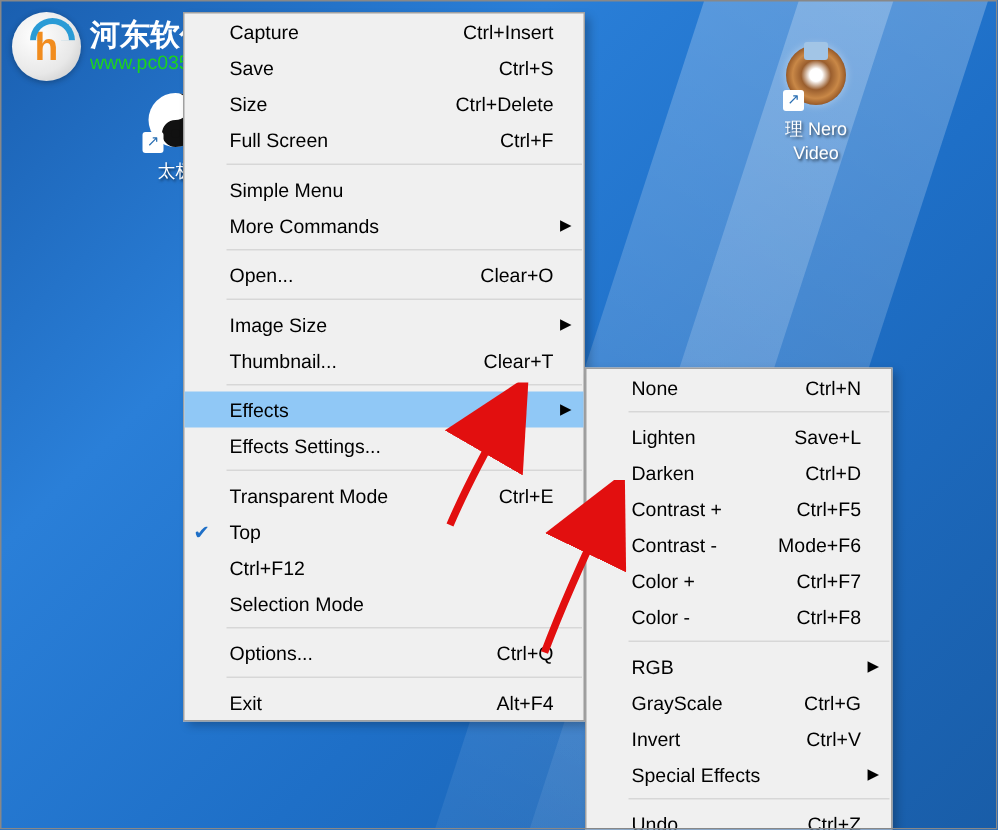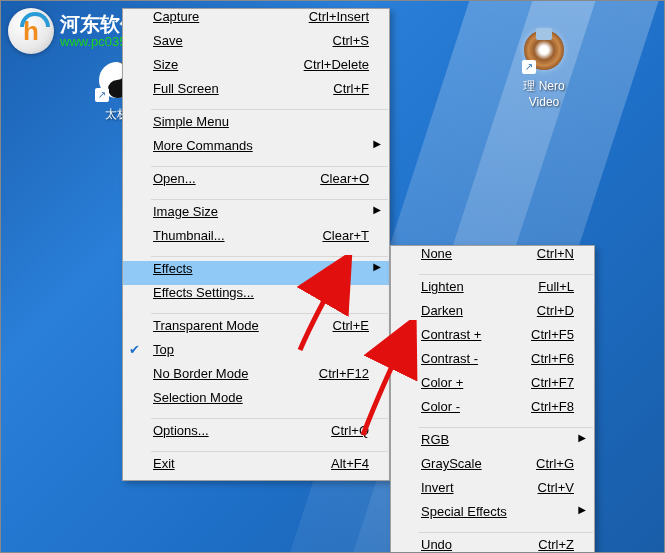--- a/index.html
+++ b/index.html
@@ -122,26 +122,25 @@
   top: 8px;
   width: 268px;
 }
 .menu2 {
   left: 390px;
   top: 245px;
   width: 205px;
 }
 .menu-item {
   display: flex;
-  align-items: flex-start;
+  align-items: center;
   height: 24px;
   padding: 0 20px 0 30px;
   position: relative;
   white-space: nowrap;
-  text-decoration: underline;
 }
 .menu-item.highlight {
   background: #90c8f6;
 }
 .menu-item .label { flex: 1; }
 .menu-item .shortcut { color: #000; }
 .menu-item .arrow {
   position: absolute;
   right: 8px;
   font-size: 10px;
@@ -283,21 +282,20 @@
 
   <div class="menu-item">
     <span class="label">Transparent Mode</span>
     <span class="shortcut">Ctrl+E</span>
   </div>
   <div class="menu-item">
     <span class="check">✔</span>
     <span class="label">Top</span>
   </div>
   <div class="menu-item">
-    <span class="label">No Border Mode</span>
     <span class="shortcut">Ctrl+F12</span>
   </div>
   <div class="menu-item">
     <span class="label">Selection Mode</span>
   </div>
   <div class="menu-sep"></div>
 
   <div class="menu-item">
     <span class="label">Options...</span>
     <span class="shortcut">Ctrl+Q</span>
@@ -314,33 +312,33 @@
   <div class="menu-gutter"></div>
 
   <div class="menu-item">
     <span class="label">None</span>
     <span class="shortcut">Ctrl+N</span>
   </div>
   <div class="menu-sep"></div>
 
   <div class="menu-item">
     <span class="label">Lighten</span>
-    <span class="shortcut">Full+L</span>
+    <span class="shortcut">Save+L</span>
   </div>
   <div class="menu-item">
     <span class="label">Darken</span>
     <span class="shortcut">Ctrl+D</span>
   </div>
   <div class="menu-item">
     <span class="label">Contrast +</span>
     <span class="shortcut">Ctrl+F5</span>
   </div>
   <div class="menu-item">
     <span class="label">Contrast -</span>
-    <span class="shortcut">Ctrl+F6</span>
+    <span class="shortcut">Mode+F6</span>
   </div>
   <div class="menu-item">
     <span class="label">Color +</span>
     <span class="shortcut">Ctrl+F7</span>
   </div>
   <div class="menu-item">
     <span class="label">Color -</span>
     <span class="shortcut">Ctrl+F8</span>
   </div>
   <div class="menu-sep"></div>

